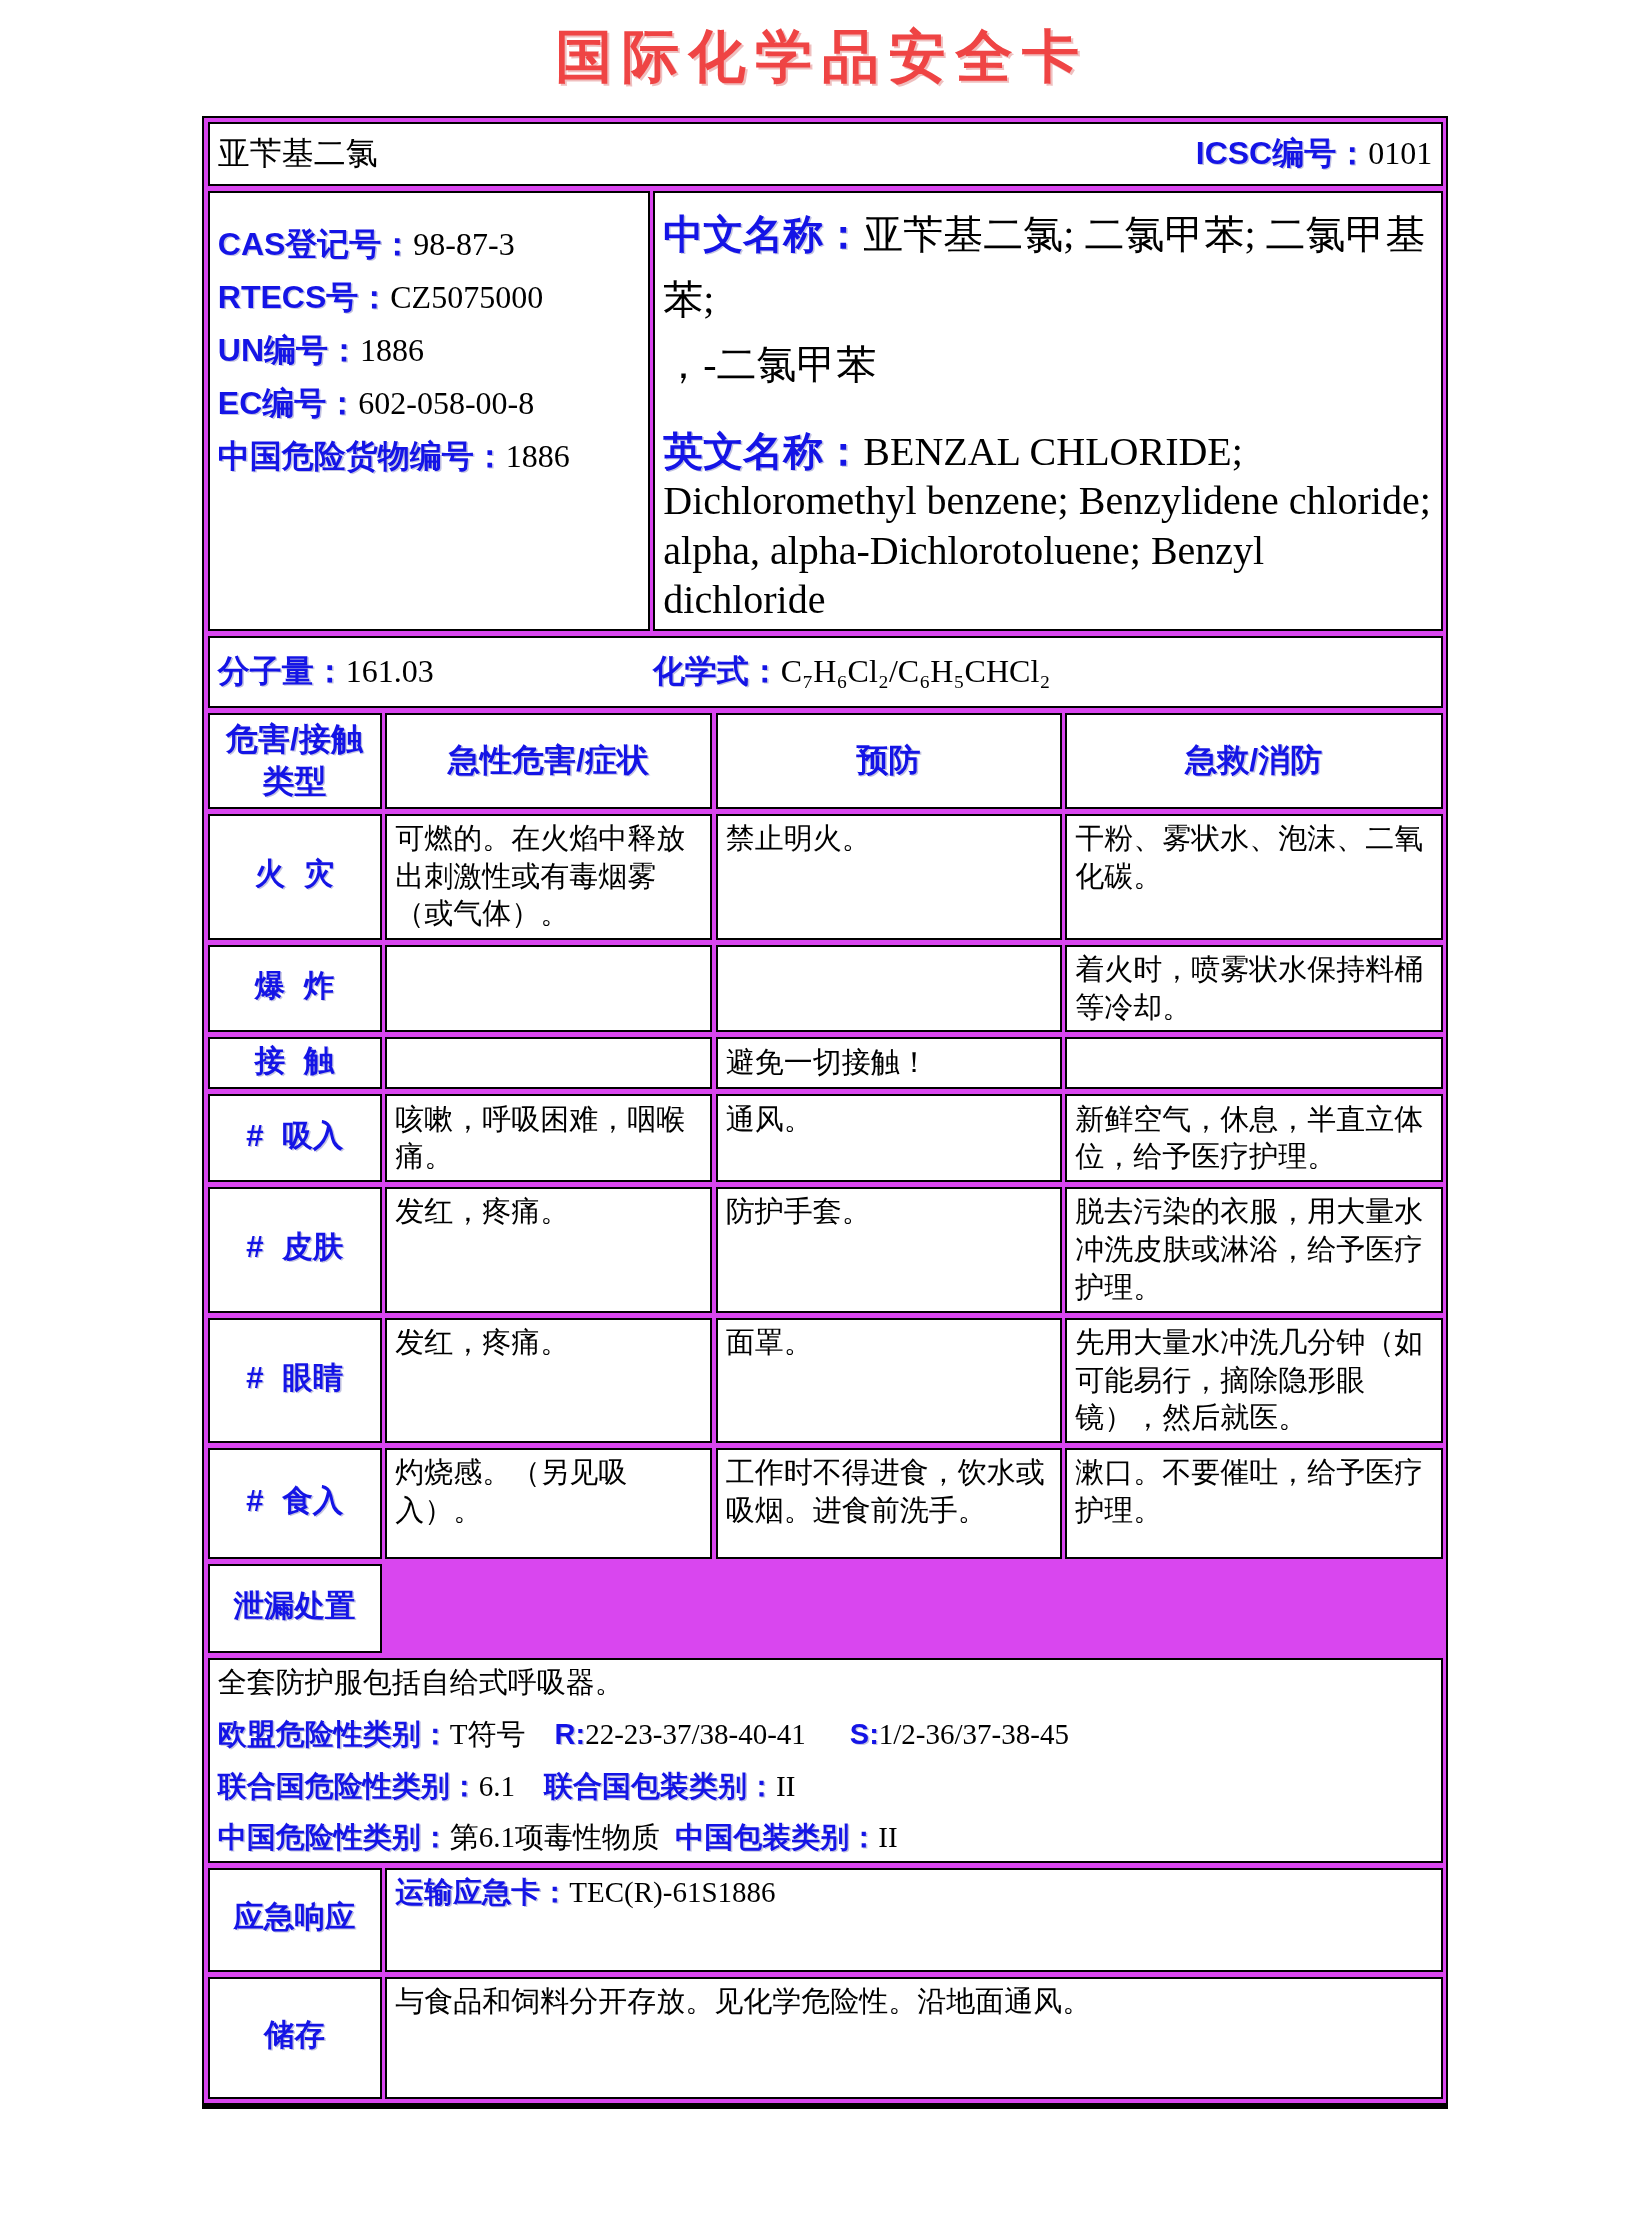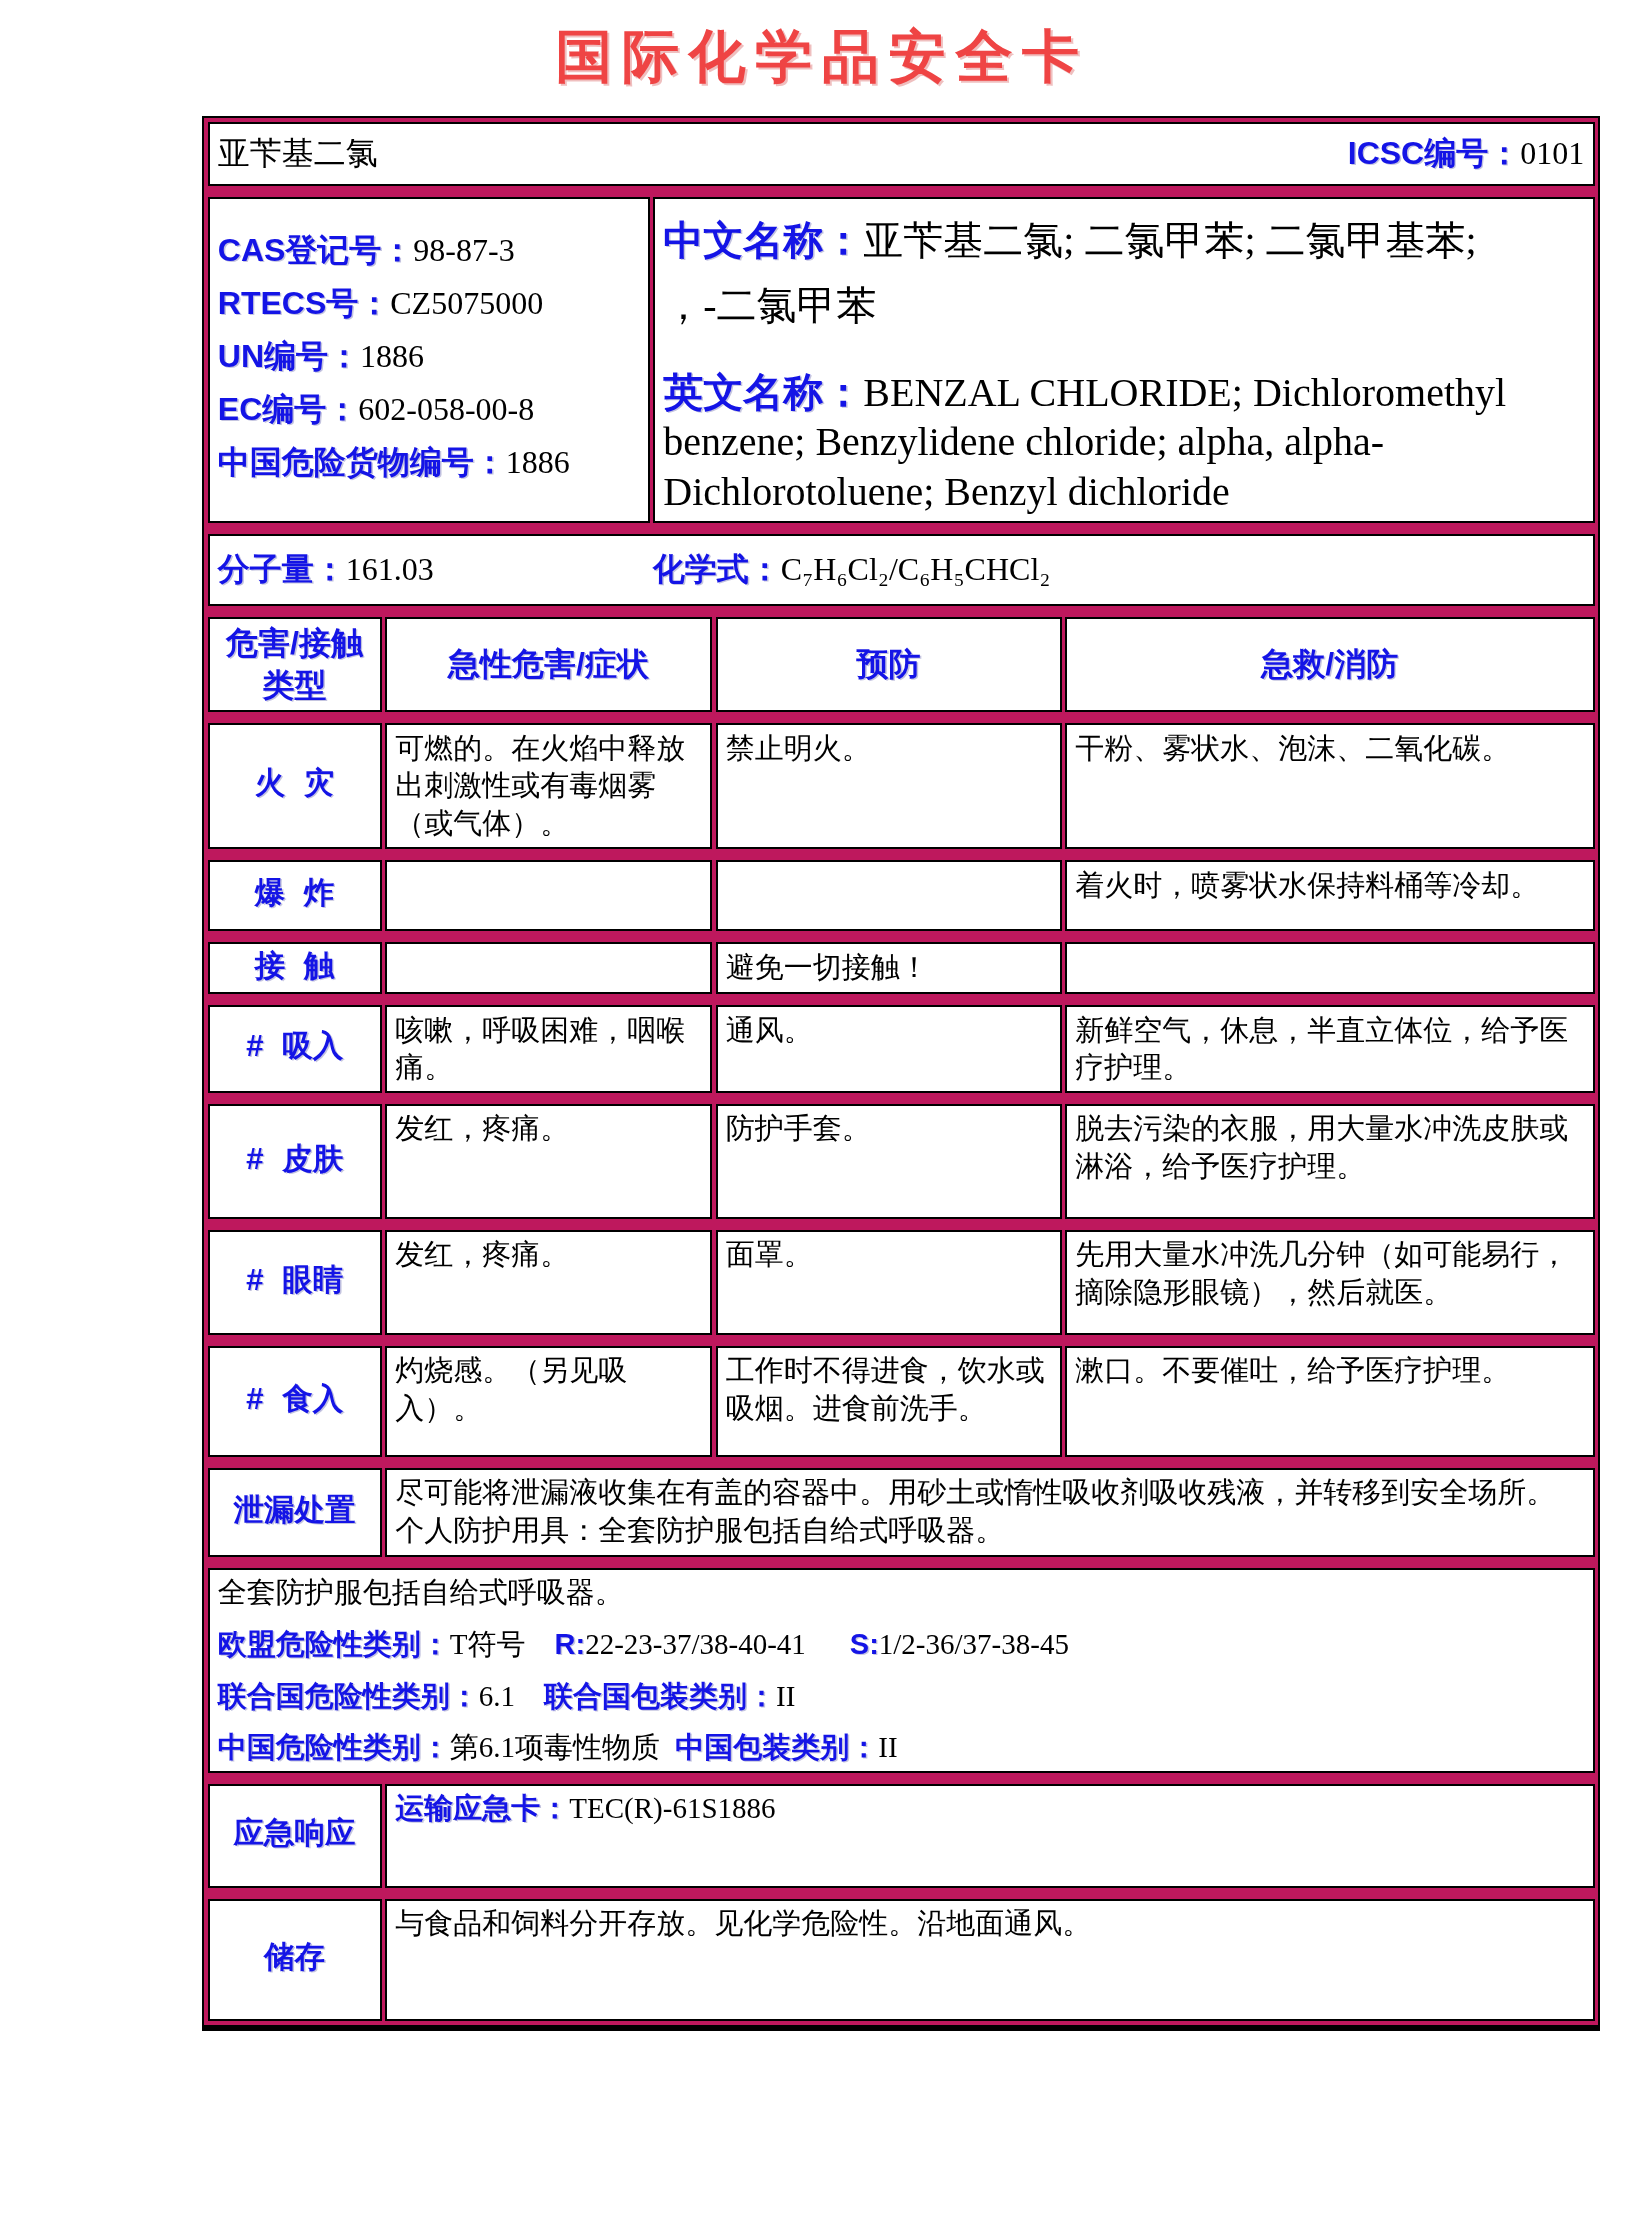--- a/index.html
+++ b/index.html
@@ -7,24 +7,24 @@
     width:1644px;height:2216px;background:#ffffff;position:relative;
     font-family:"Liberation Serif","DejaVu Serif",serif;color:#000;
   }
   .title{
     position:absolute;top:19.4px;left:0;width:100%;margin:0;
     text-align:center;font-size:57px;font-weight:900;letter-spacing:9.7px;
     color:#ef4444;font-family:"Liberation Serif","DejaVu Serif",serif;
     text-shadow:2.1px 2.1px 0 rgba(190,0,0,.25);
   }
   .card{
-    position:absolute;left:202px;top:116px;width:1398px;
+    position:absolute;left:202px;top:116px;width:1246px;
     border:2.1px solid #000;border-bottom-width:6.2px;
     padding:3.5px;box-sizing:border-box;
-    display:flex;flex-direction:column;gap:11px;background:#be185d;
+    display:flex;flex-direction:column;gap:5px;background:#d946ef;
   }
   .row{display:flex;gap:3.5px;align-items:stretch;}
   .cell{
     border:2.1px solid #000;box-sizing:border-box;
     padding:4.2px 8.3px;font-size:29px;line-height:1.3;background:#fff;
   }
   .blab{
     color:#1414e6;font-weight:bold;
     font-family:"Liberation Sans","DejaVu Sans",sans-serif;
     text-shadow:1.4px 1.4px 0 rgba(60,60,150,.30);
@@ -174,21 +174,20 @@
 
   <div class="row h-ing">
     <div class="cell c1 rowlab"># 食入</div>
     <div class="cell c2 body-cell">灼烧感。（另见吸入）。</div>
     <div class="cell c3 body-cell">工作时不得进食，饮水或吸烟。进食前洗手。</div>
     <div class="cell c4 body-cell">漱口。不要催吐，给予医疗护理。</div>
   </div>
 
   <div class="row h-spill">
     <div class="cell c1 rowlab">泄漏处置</div>
-    <div class="cell merged body-cell">尽可能将泄漏液收集在有盖的容器中。用砂土或惰性吸收剂吸收残液，并转移到安全场所。个人防护用具：全套防护服包括自给式呼吸器。</div>
   </div>
 
   <div class="row h-pack">
     <div class="cell merged body-cell">
       <div class="pack-line">全套防护服包括自给式呼吸器。</div>
       <div class="pack-line">
         <span class="blab">欧盟危险性类别：</span><span class="val">T符号</span><span class="blab gap-m">R:</span><span class="val">22-23-37/38-40-41</span><span class="blab gap-l">S:</span><span class="val">1/2-36/37-38-45</span>
       </div>
       <div class="pack-line">
         <span class="blab">联合国危险性类别：</span><span class="val">6.1</span><span class="blab gap-m">联合国包装类别：</span><span class="val">II</span>

